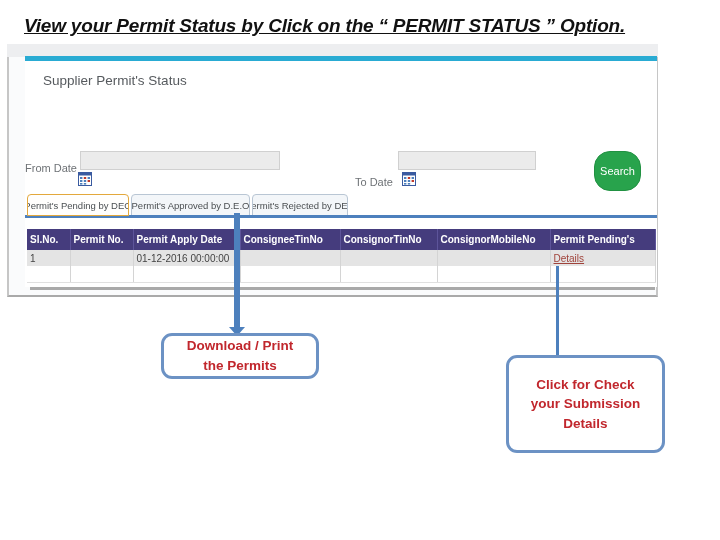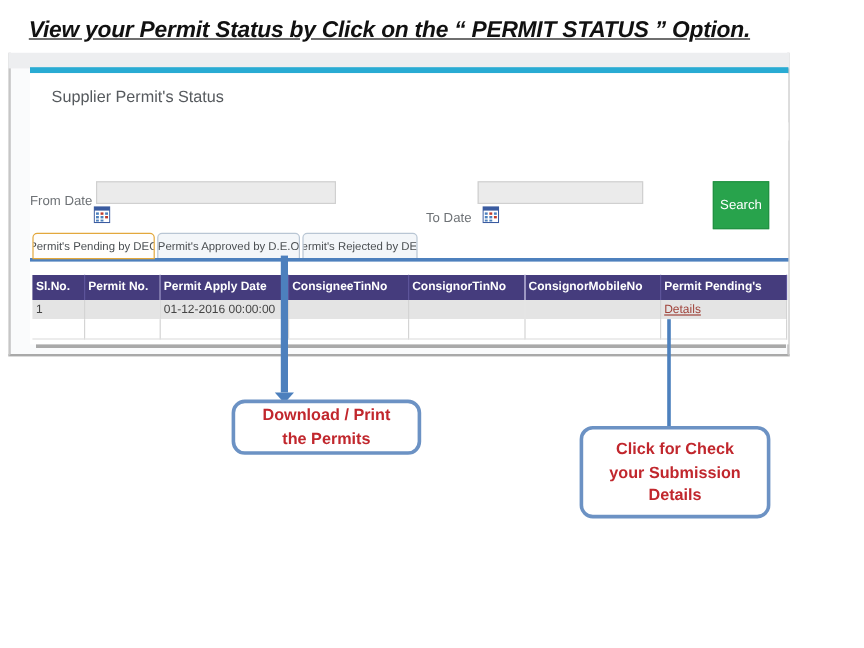--- a/index.html
+++ b/index.html
@@ -42,21 +42,21 @@
     background:#ebebeb;border:1px solid #d0d0d0;height:19px;
     font-size:11px;color:#333;padding:0 4px;
   }
   #from-input{left:80px;top:151px;width:200px;}
   #to-input{left:398px;top:151px;width:138px;}
   .cal-icon{width:14px;height:15px;}
   #cal-from{left:78px;top:171px;}
   #cal-to{left:402px;top:171px;}
   #search-btn{
     left:594px;top:151px;width:47px;height:40px;background:#28a34c;
-    border:1px solid #219142;border-radius:0;color:#fff;font-size:11px;
+    border:1px solid #219142;border-radius:16px;color:#fff;font-size:11px;
     display:flex;align-items:center;justify-content:center;cursor:pointer;
   }
 
   
   .tab{
     top:194px;height:22px;border-radius:4px 4px 0 0;
     font-size:9.5px;color:#4b4f52;display:flex;align-items:center;
     justify-content:center;white-space:nowrap;overflow:hidden;
     background:#f3f6f9;border:1px solid #b9c6d4;cursor:pointer;
   }
@@ -88,24 +88,24 @@
     left:229px;top:327px;width:0;height:0;
     border-left:8px solid transparent;border-right:8px solid transparent;
     border-top:9px solid #4d80bd;
   }
   #conn-thin{left:556px;top:266px;width:3px;height:92px;background:#4d80bd;}
 
   
   .callout{
     border:3px solid #6c92c4;border-radius:11px;background:#ffffff;
     color:#c1272d;font-weight:bold;font-size:13.5px;text-align:center;
-    display:flex;flex-direction:column;justify-content:center;line-height:1.45;margin-left:32px;
+    display:flex;flex-direction:column;justify-content:center;line-height:1.45;
   }
   #callout-download{left:161px;top:333px;width:158px;height:46px;}
-  #callout-submission{left:451px;top:355px;width:159px;height:77px;}
+  #callout-submission{left:506px;top:355px;width:159px;height:98px;}
 </style>
 </head>
 <body>
 
 <div class="abs" id="slide-title">View your Permit Status by Click on the “ PERMIT STATUS ” Option.</div>
 
 <div class="abs" id="shot-frame"></div>
 <div class="abs" id="top-band"></div>
 <div class="abs" id="cyan-bar"></div>
 

